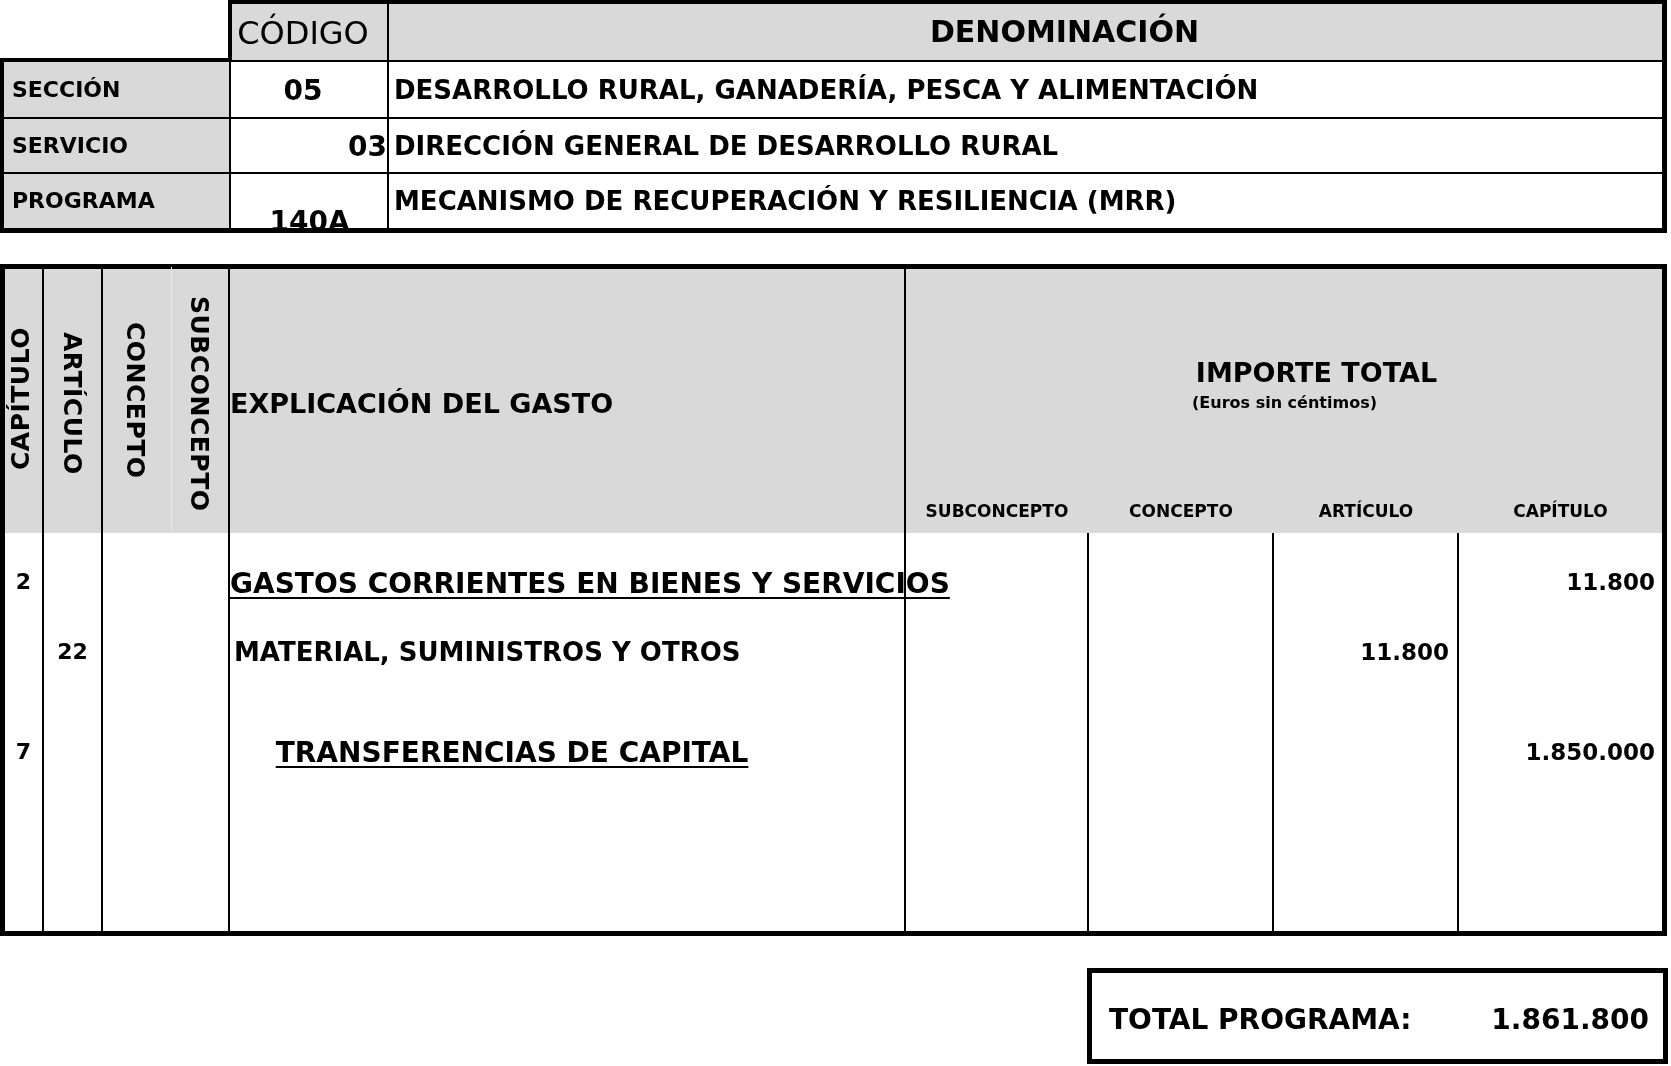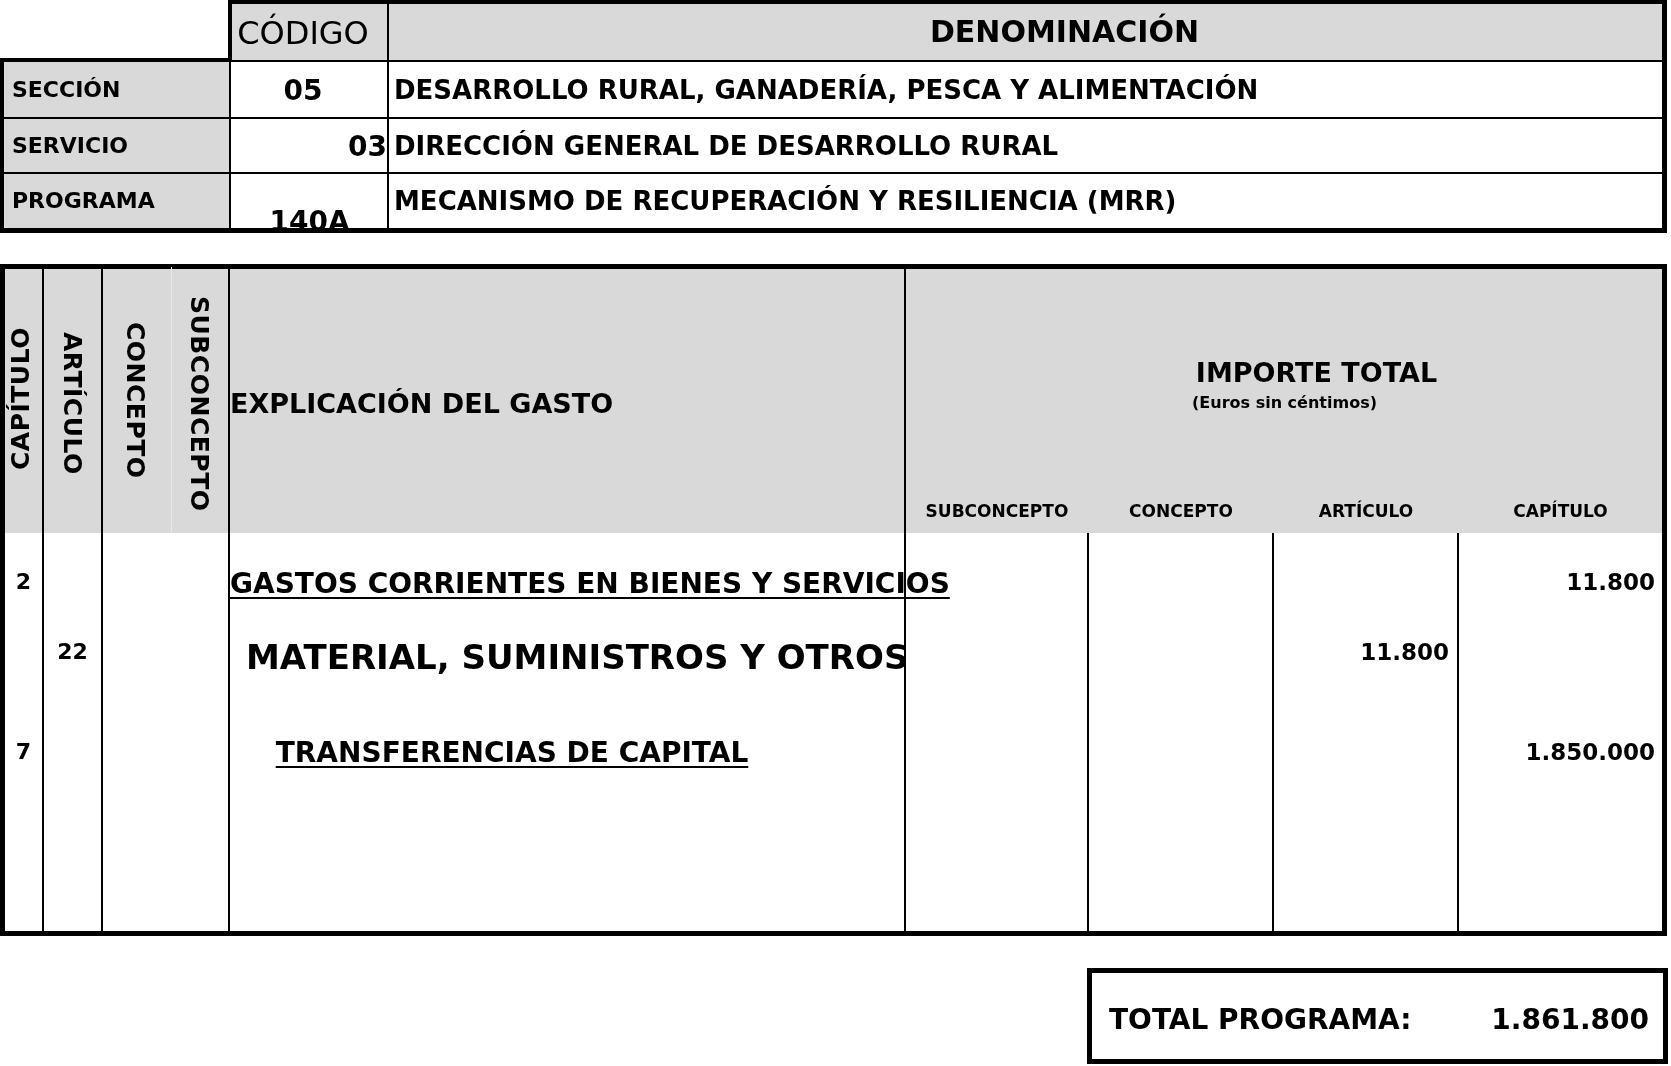--- a/index.html
+++ b/index.html
@@ -81,21 +81,21 @@
   <div class="cell-text" style="left:1459px;top:501px;width:203px;text-align:center;font-size:17px;">CAPÍTULO</div>
 
   <div>
     <div class="cell-text" style="left:5px;top:569px;width:37px;text-align:center;font-size:22px;">2</div>
     <div class="cell-text" style="left:230px;top:567px;width:674px;text-align:center;font-size:28px;text-decoration:underline;text-underline-offset:4px;">GASTOS CORRIENTES EN BIENES Y SERVICIOS</div>
     <div class="cell-text" style="left:1459px;top:569px;width:196px;text-align:right;font-size:23px;">11.800</div>
   </div>
 
   <div>
     <div class="cell-text" style="left:44px;top:639px;width:57px;text-align:center;font-size:22px;">22</div>
-    <div class="cell-text" style="left:246px;top:637px;font-size:34px;">MATERIAL, SUMINISTROS Y OTROS</div>
+    <div class="cell-text" style="left:234px;top:637px;font-size:26px;">MATERIAL, SUMINISTROS Y OTROS</div>
     <div class="cell-text" style="left:1274px;top:639px;width:175px;text-align:right;font-size:23px;">11.800</div>
   </div>
 
   <div>
     <div class="cell-text" style="left:5px;top:739px;width:37px;text-align:center;font-size:22px;">7</div>
     <div class="cell-text" style="left:230px;top:736px;width:564px;text-align:center;font-size:28px;text-decoration:underline;text-underline-offset:4px;">TRANSFERENCIAS DE CAPITAL</div>
     <div class="cell-text" style="left:1459px;top:739px;width:196px;text-align:right;font-size:23px;">1.850.000</div>
   </div>
 </div>
 

